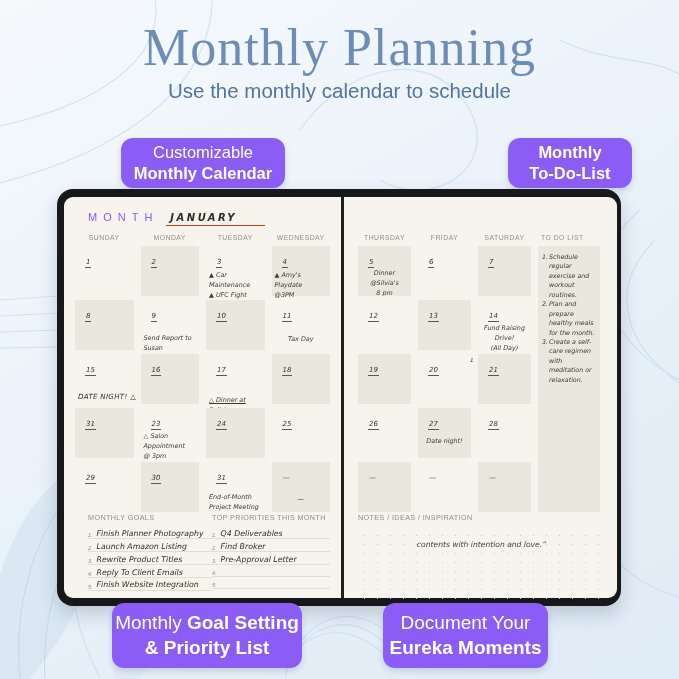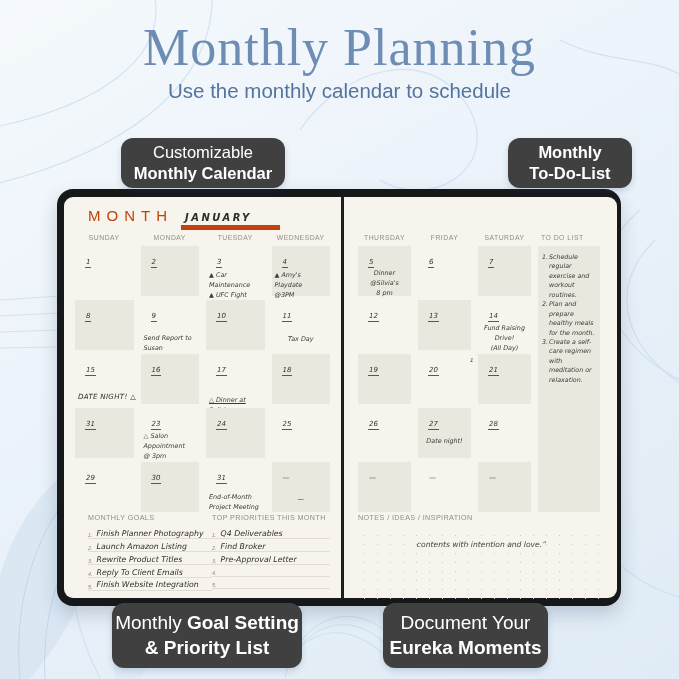--- a/index.html
+++ b/index.html
@@ -16,21 +16,21 @@
     text-align:center; font-family:"Liberation Serif", serif;
     font-size:52px; font-weight:400; letter-spacing:1px; color:#6e8db4;
   }
   .subtitle {
     position:absolute; top:78px; left:0; right:0; z-index:2;
     text-align:center; font-size:20.5px; line-height:1.25;
     font-weight:500; color:#54749e;
   }
 
   .badge {
-    position:absolute; z-index:3; background:#404040; border-radius:12px;
+    position:absolute; z-index:3; background:#8b5cf6; border-radius:12px;
     color:#fff; text-align:center; display:flex; flex-direction:column;
     justify-content:center; box-shadow:0 3px 6px rgba(40,70,110,.18);
   }
   .badge .b-line { line-height:1.3; }
   .badge .bold { font-weight:700; }
   .badge-tl { left:121px; top:138px; width:164px; height:50px; font-size:16.5px; }
   .badge-tr { left:508px; top:138px; width:124px; height:50px; font-size:16.5px; }
   .badge-bl { left:112px; top:603px; width:190px; height:65px; font-size:19px; }
   .badge-br { left:383px; top:603px; width:165px; height:65px; font-size:19px; }
 
@@ -39,25 +39,25 @@
     background:#17181a; border-radius:16px; padding:8px 4px 8px 7px;
     display:flex; box-shadow:0 8px 18px rgba(45,65,95,.22);
   }
   .page { background:#f7f4ed; position:relative; height:100%; }
   .page-left  { width:277px; border-radius:9px 0 0 9px; }
   .page-right { width:273px; border-radius:0 9px 9px 0; }
   .gutter { width:3px; height:100%;
     background:linear-gradient(to right, rgba(60,55,40,.10), rgba(60,55,40,.32), rgba(60,55,40,.12)); }
 
   .month-row { position:absolute; top:10px; left:24px; white-space:nowrap; }
-  .month-label { font-size:15px; letter-spacing:6px; color:#c2410c;margin-top:8px; }
+  .month-label { font-size:11px; letter-spacing:6px; color:#8b5cf6;margin-top:8px; }
   .month-value {
     display:inline-block; margin-left:8px; font-size:10px; font-weight:700;
     font-style:italic; letter-spacing:2.5px; color:#2e2d2a;
-    border-bottom:5px solid #c2410c; padding:0 28px 2px 4px;
+    border-bottom:1px solid #c2410c; padding:0 28px 2px 4px;
     font-family:"DejaVu Sans", sans-serif;
   }
 
   .day-headers { position:absolute; top:37px; display:grid; gap:0 7px; }
   .dh-left  { left:11px; width:255px; grid-template-columns:repeat(4,1fr); }
   .dh-right { left:14px; grid-template-columns:53px 53px 53px 62px; }
   .day-h { font-size:6.8px; letter-spacing:.5px; color:#908d86; text-align:center; }
   .day-h.todo-h { text-align:left; padding-left:3px; }
 
   .grid { position:absolute; top:49px; display:grid; gap:4px 7px; grid-auto-rows:50px; }

